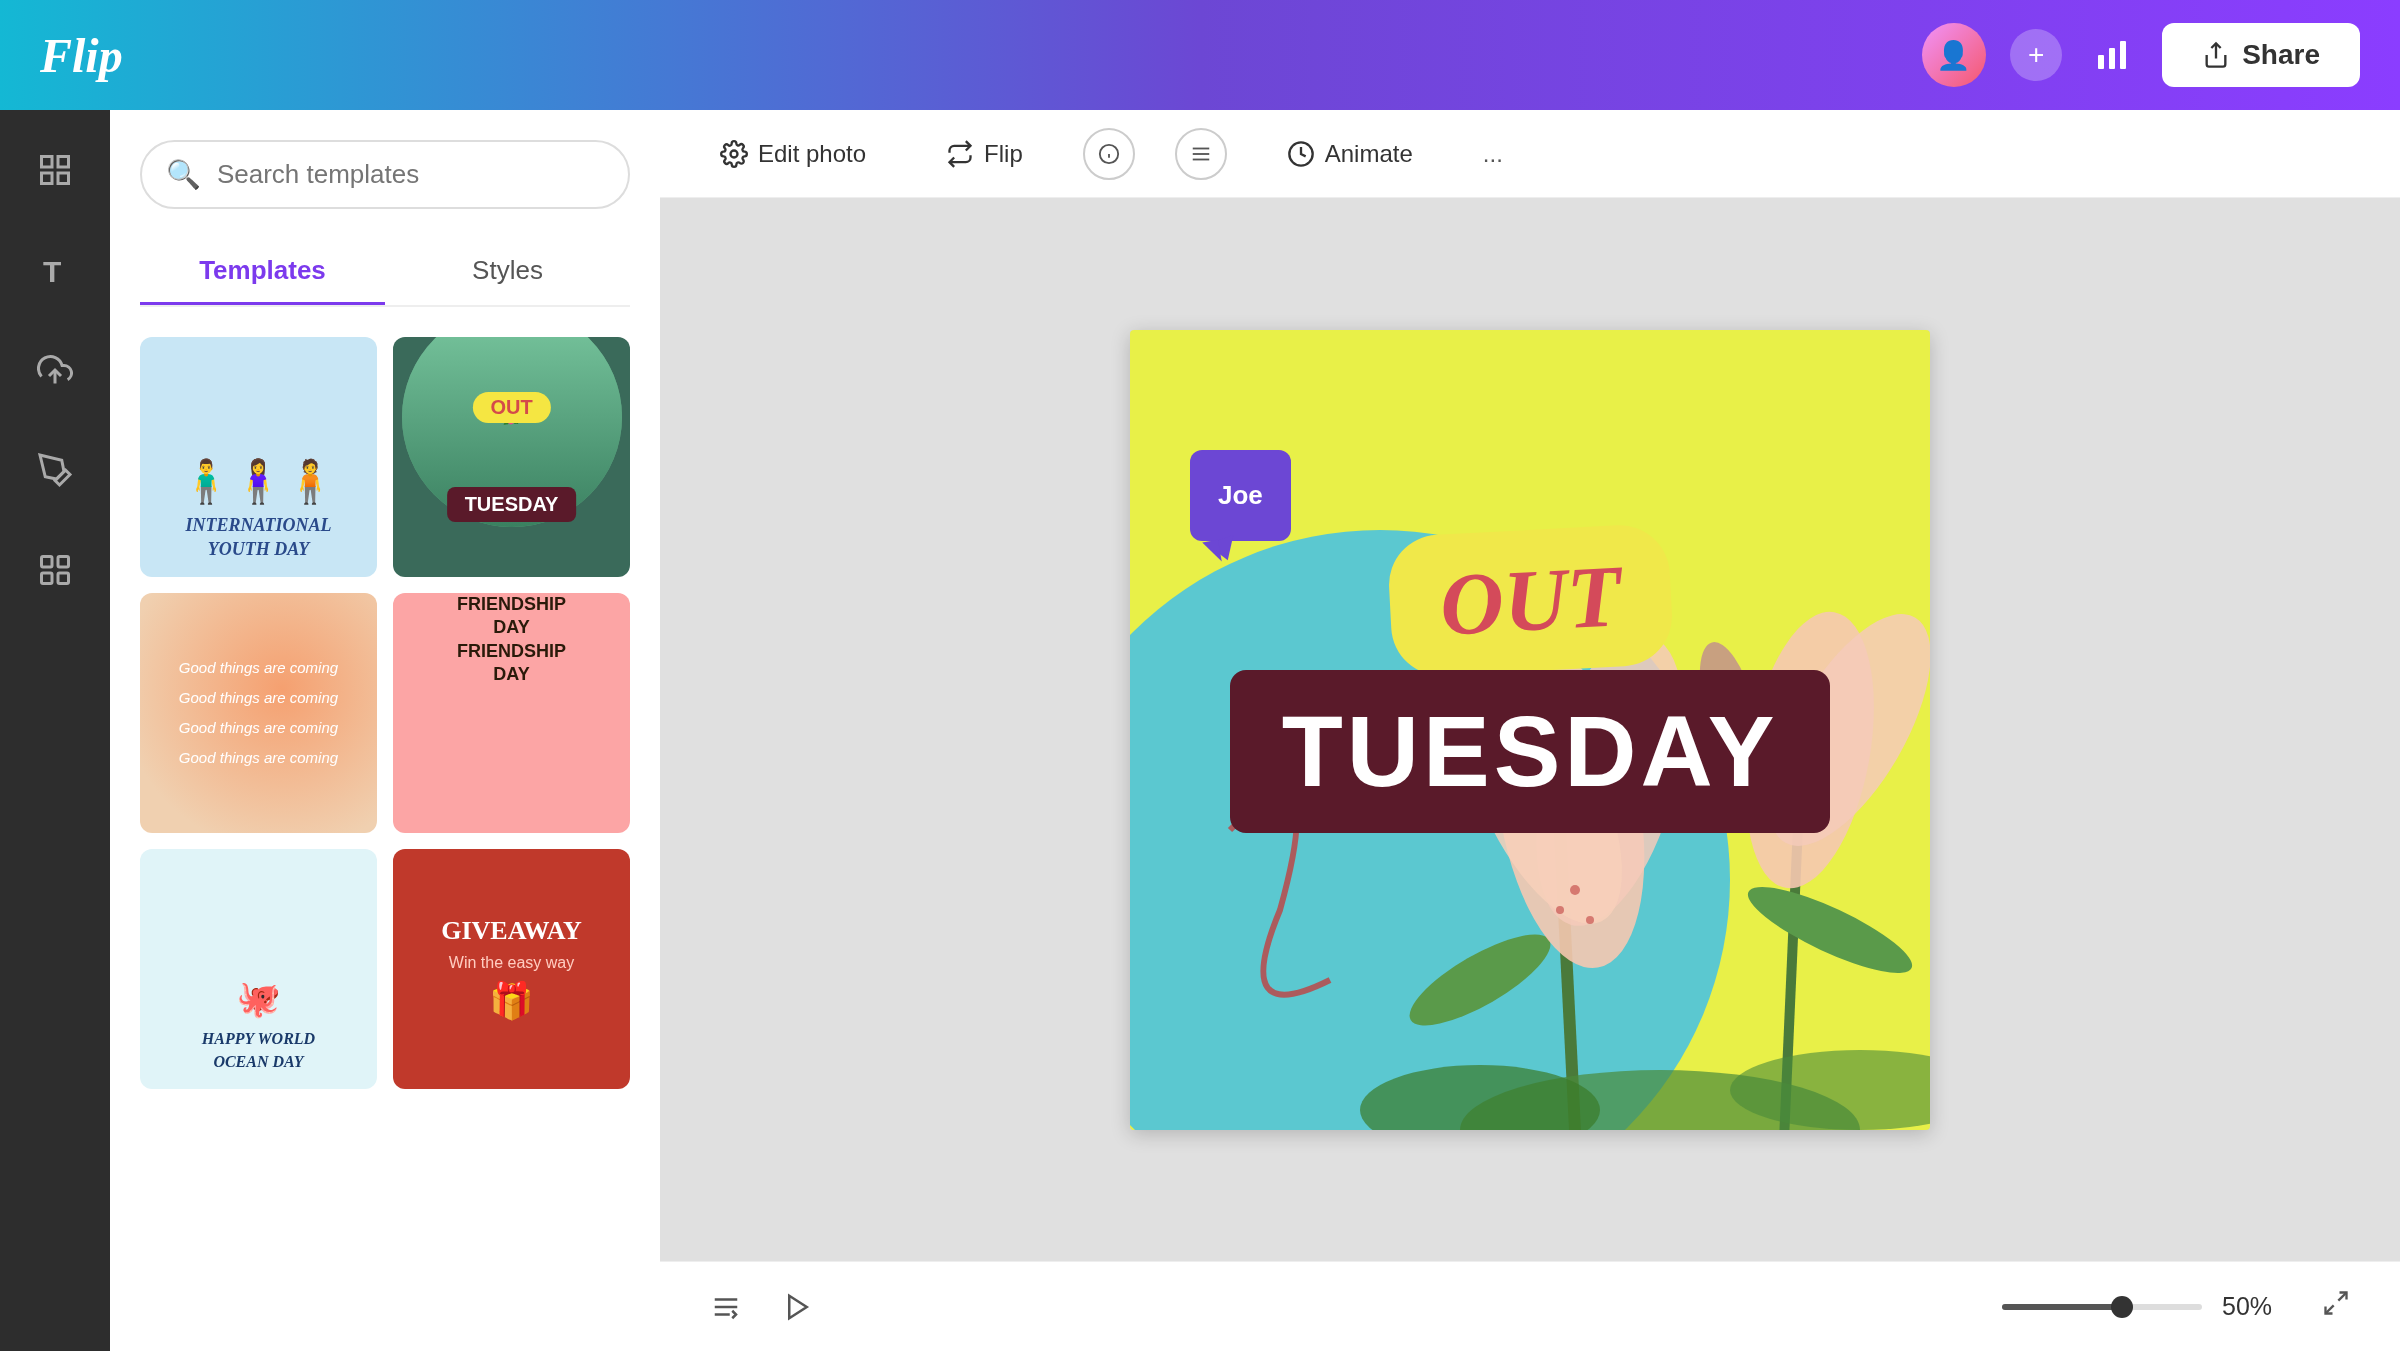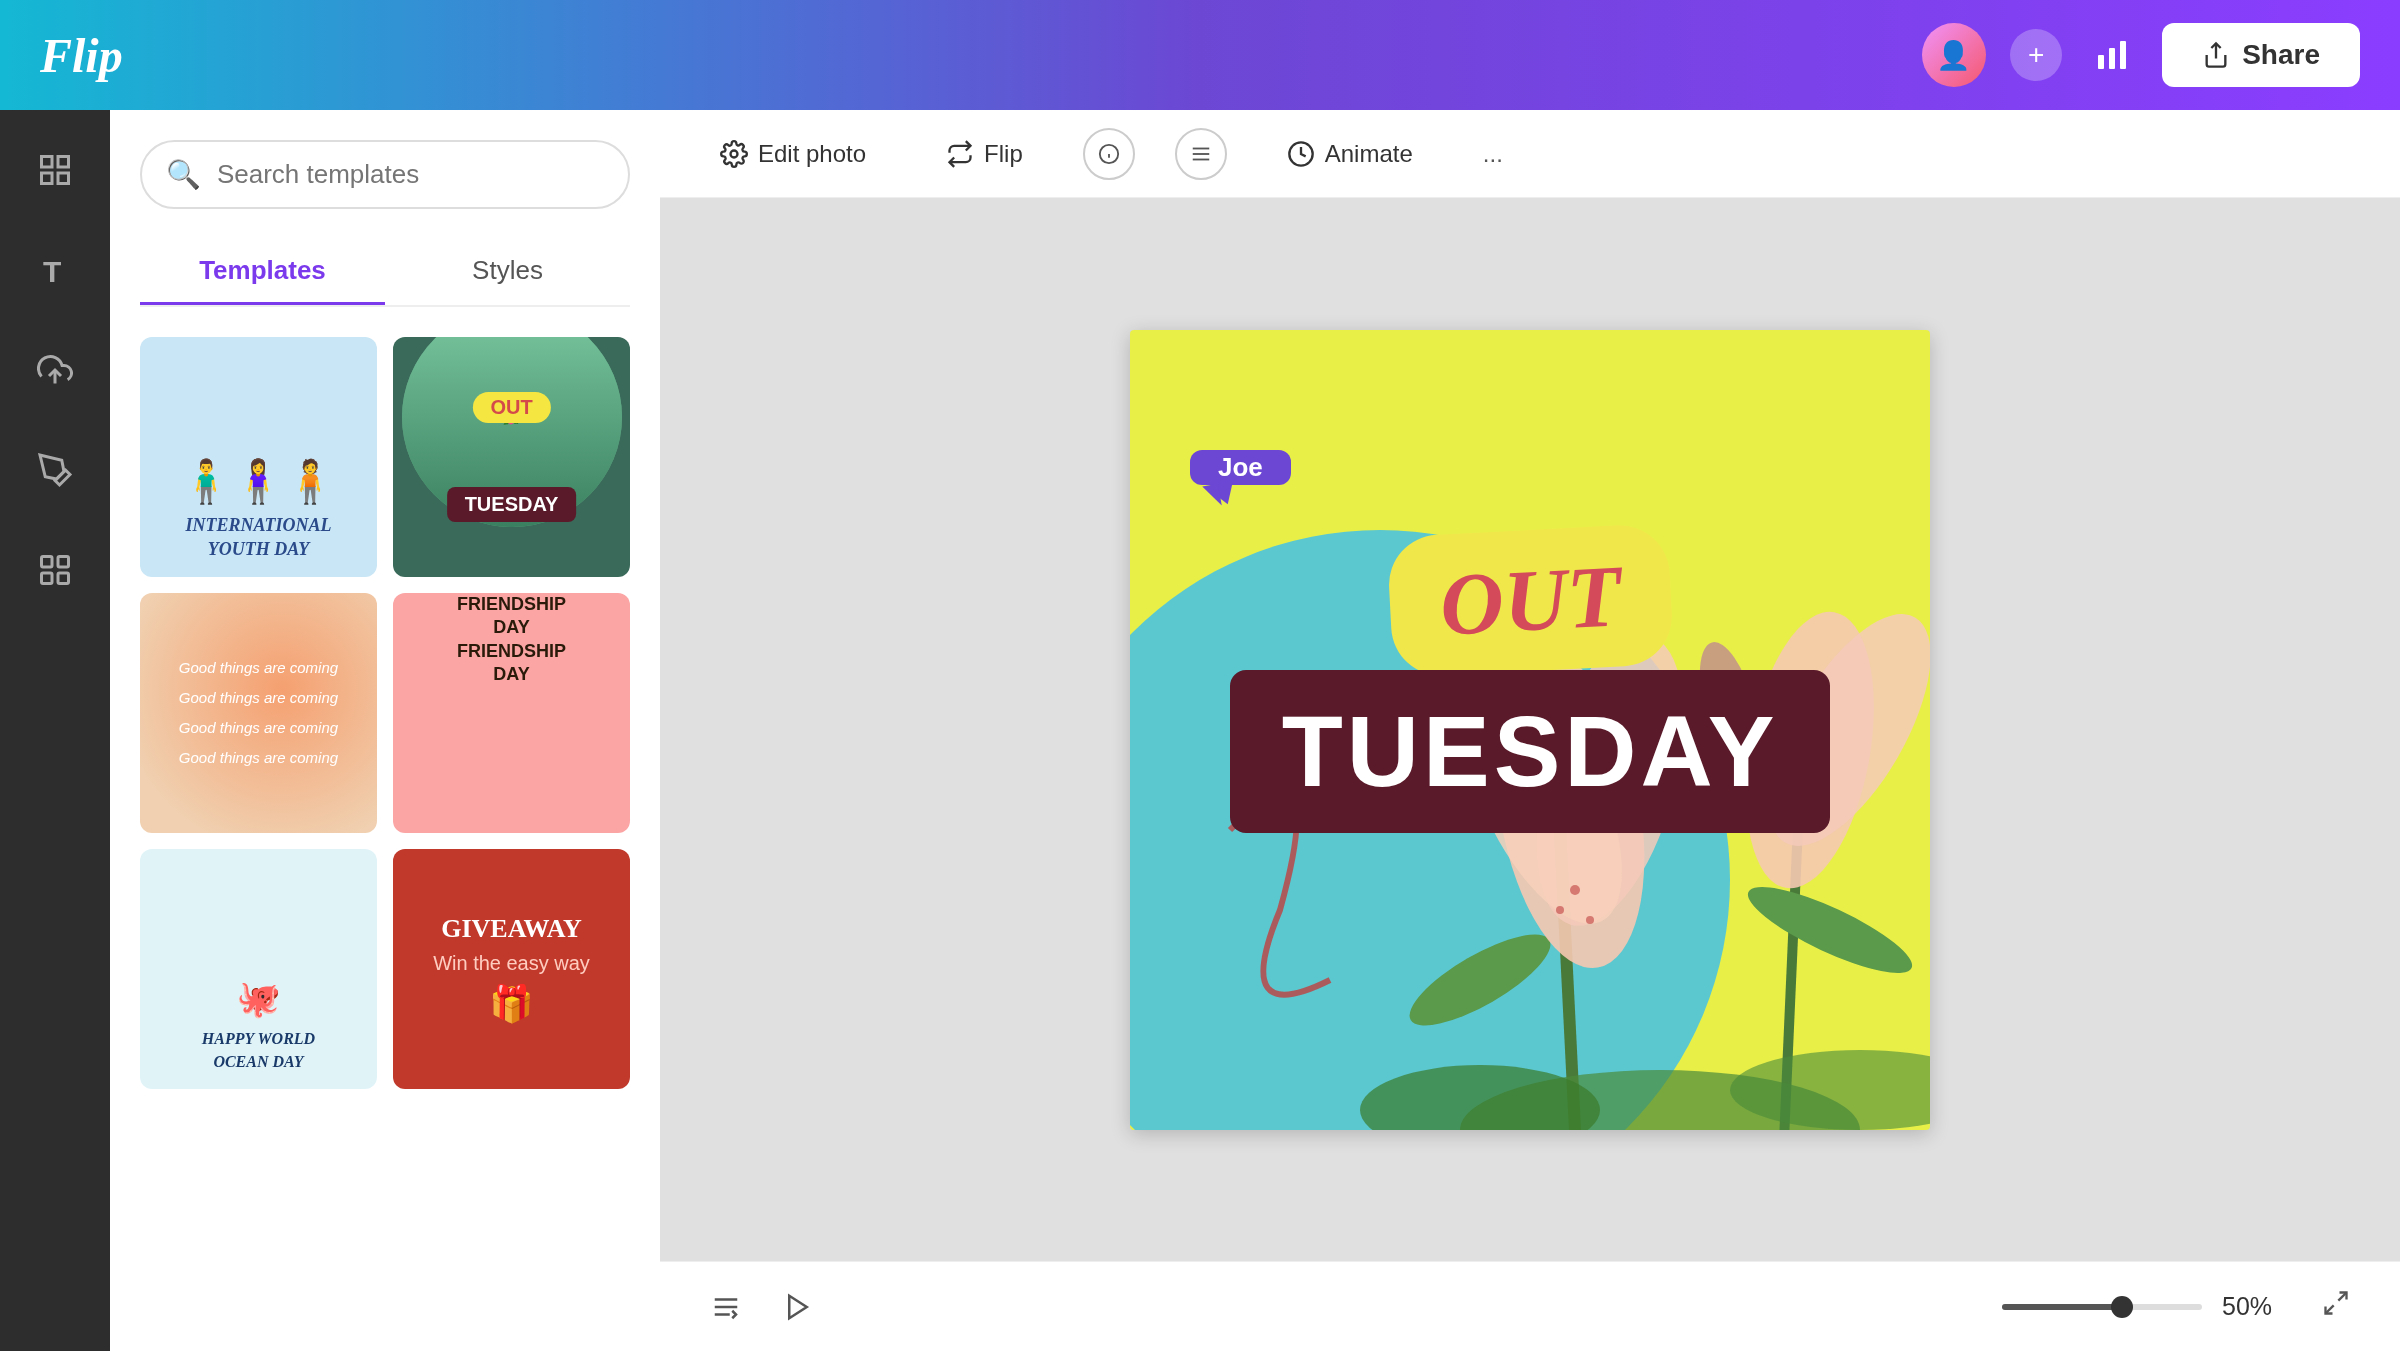--- a/index.html
+++ b/index.html
@@ -378,21 +378,21 @@
       position: absolute;
       top: 120px;
       left: 60px;
       z-index: 20;
     }
     .joe-bubble {
       background: #6c47d4;
       color: white;
       font-size: 26px;
       font-weight: 600;
-      padding: 2px 28px;
+      padding: 30px 28px;
       border-radius: 12px;
       position: relative;
     }
     .joe-bubble::after {
       content: '';
       position: absolute;
       bottom: -20px;
       left: 20px;
       width: 0; height: 0;
       border-left: 14px solid transparent;
@@ -574,21 +574,21 @@
       <div class="card-friendship-text" style="font-size:18px; font-weight:900; color:#2a1a0a; text-align:center; line-height:1.3;">FRIENDSHIP<br>DAY<br>FRIENDSHIP<br>DAY</div>
     </div>
 
     <div class="template-card card-ocean" style="background:#e0f4f8; display:flex; flex-direction:column; align-items:center; justify-content:flex-end; padding:16px;">
       <div style="font-size:36px; margin-bottom:8px;">🐙</div>
       <div class="card-ocean-text" style="font-size:16px; font-weight:700; color:#1a3a6a; text-align:center; font-family:Georgia,serif; font-style:italic; line-height:1.4;">HAPPY WORLD<br>OCEAN DAY</div>
     </div>
 
     <div class="template-card card-giveaway" style="background:#c0392b; display:flex; flex-direction:column; align-items:center; justify-content:center; gap:8px;">
       <div class="card-giveaway-title" style="font-size:26px; font-weight:700; color:white; font-family:Georgia,serif;">GIVEAWAY</div>
-      <div class="card-giveaway-sub" style="font-size:20px; color:#ffccc0;">Win the easy way</div>
+      <div class="card-giveaway-sub" style="font-size:16px; color:#ffccc0;">Win the easy way</div>
       <div style="font-size:36px;">🎁</div>
     </div>
   </div>
 </div>
 
 <div class="canvas-area">
 
   <div class="toolbar">
     <button class="toolbar-btn">
       <svg width="28" height="28" viewBox="0 0 24 24" fill="none" stroke="#333" stroke-width="2">

